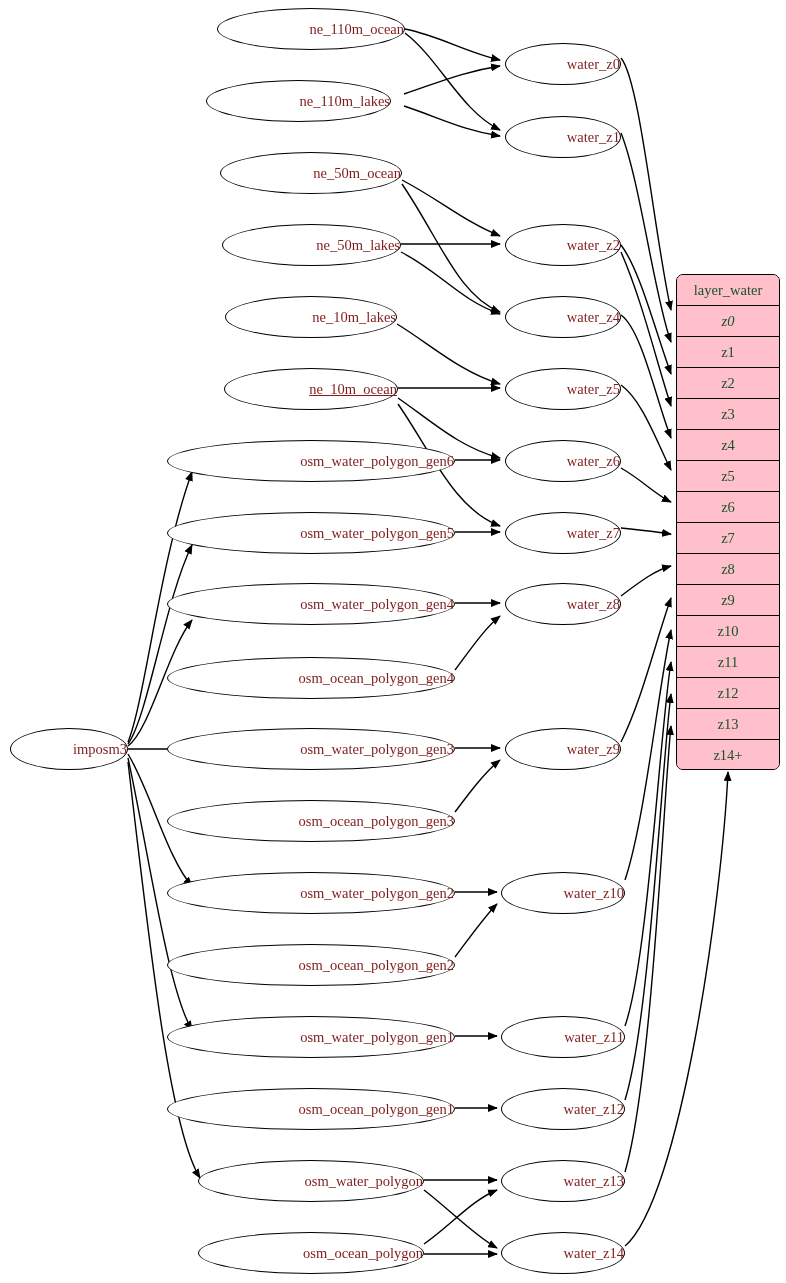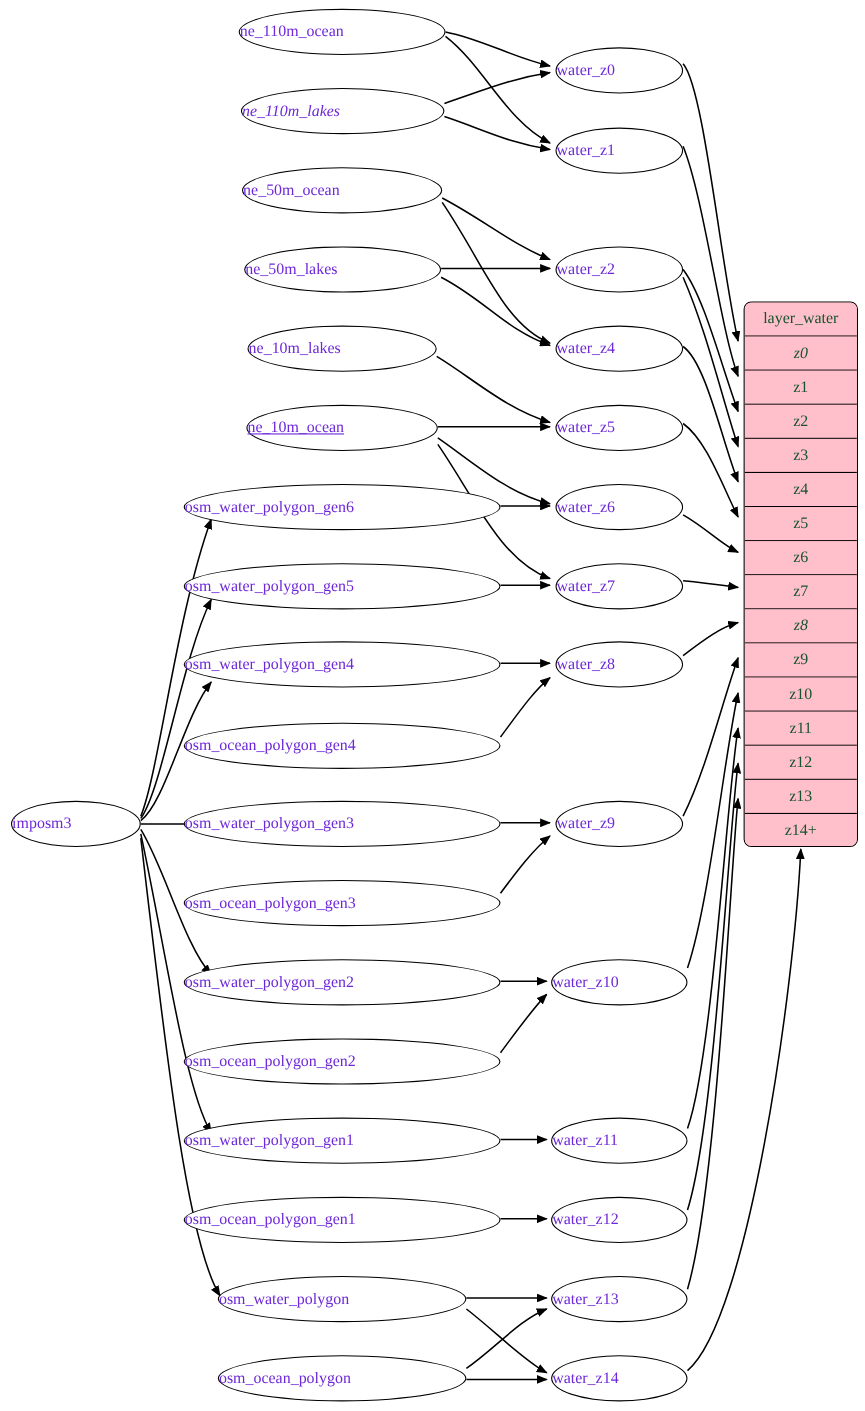--- a/index.html
+++ b/index.html
@@ -21,22 +21,22 @@
     top: 0;
     width: 786px;
     height: 1283px;
     pointer-events: none;
   }
   .node {
     position: absolute;
     box-sizing: border-box;
     display: flex;
     align-items: center;
-    justify-content: flex-start;
-    color: #6d28d9;
+    justify-content: flex-end;
+    color: #7f1d1d;
     font-size: 14.5px;
     white-space: nowrap;
     background: #ffffff;
     border: 1px solid #000000;
     border-radius: 50% / 50%;
   }
   .table-node {
     position: absolute;
     box-sizing: border-box;
     border: 1px solid #000000;
@@ -141,21 +141,21 @@
     </g>
   </svg>
 
   <div class="node" style="left:10px; top:728px; width:118px; height:42px;">
     <span>imposm3</span>
   </div>
 
   <div class="node" style="left:217px; top:8px; width:188px; height:42px;">
     <span>ne_110m_ocean</span>
     </div>
-  <div class="node" style="left:219px; top:80px; width:185px; height:42px;font-style:italic;">
+  <div class="node" style="left:206px; top:80px; width:185px; height:42px;">
     <span>ne_110m_lakes</span>
     </div>
   <div class="node" style="left:220px; top:152px; width:182px; height:42px;">
     <span>ne_50m_ocean</span>
     </div>
   <div class="node" style="left:222px; top:224px; width:179px; height:42px;">
     <span>ne_50m_lakes</span>
     </div>
   <div class="node" style="left:225px; top:296px; width:172px; height:42px;">
     <span>ne_10m_lakes</span>
@@ -264,21 +264,21 @@
       </div>
     <div class="table-row" style="height:31px;">
       <span>z5</span>
       </div>
     <div class="table-row" style="height:31px;">
       <span>z6</span>
       </div>
     <div class="table-row" style="height:31px;">
       <span>z7</span>
       </div>
-    <div class="table-row" style="height:31px;font-style:italic;">
+    <div class="table-row" style="height:31px;">
       <span>z8</span>
       </div>
     <div class="table-row" style="height:31px;">
       <span>z9</span>
       </div>
     <div class="table-row" style="height:31px;">
       <span>z10</span>
       </div>
     <div class="table-row" style="height:31px;">
       <span>z11</span>

